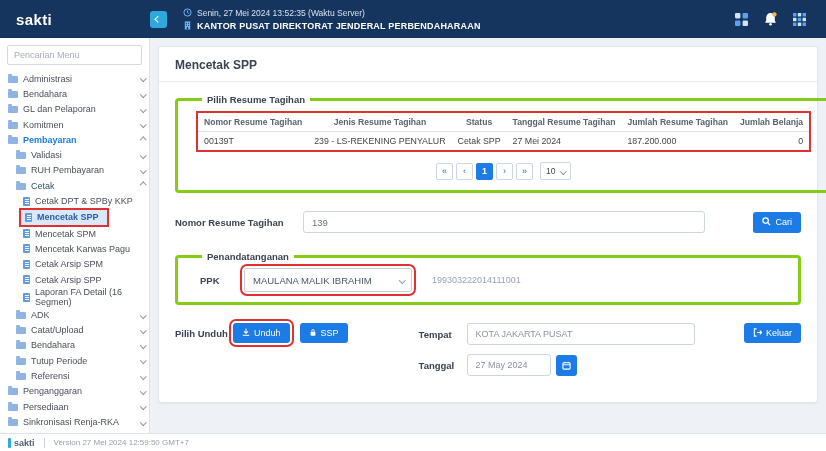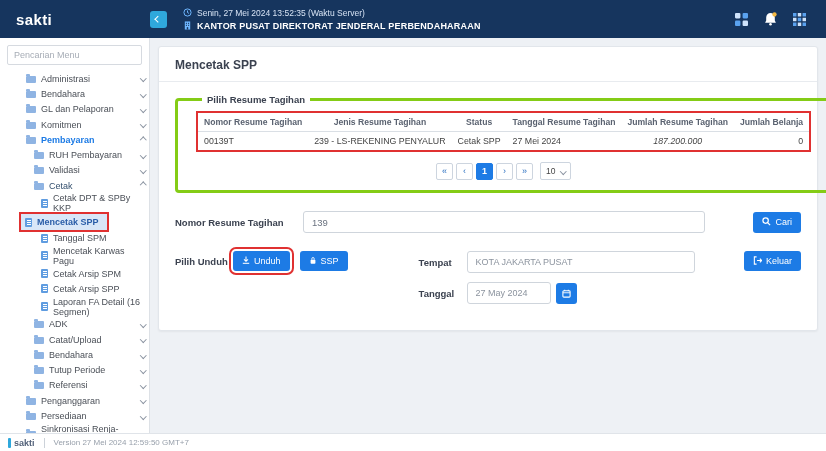--- a/index.html
+++ b/index.html
@@ -21,21 +21,21 @@
   .hi-time{color:#d7e3f4;font-size:8.5px;}
   .hi-office{color:#fff;font-size:9px;font-weight:bold;letter-spacing:.2px;}
   .header-icons{margin-left:auto;display:flex;align-items:center;gap:16px;padding-right:20px;}
   .hicon{display:flex;align-items:center;cursor:pointer;}
 
   
   .sidebar{position:absolute;top:38px;left:0;width:150px;bottom:18px;background:#fff;border-right:1px solid #dde1e6;overflow:hidden;z-index:2;}
   .search-box{margin:7px 7px 6px;}
   .search-box input{width:100%;height:20px;border:1px solid #d6dae0;border-radius:2px;font-size:9px;padding:0 6px;color:#555;font-family:inherit;}
   .search-box input::placeholder{color:#a7adb6;}
-  .menu-item{display:flex;align-items:center;gap:5px;min-height:15.3px;padding-right:4px;cursor:pointer;color:#4a4f57;font-size:9px;line-height:10px;margin-left:18px;}
+  .menu-item{display:flex;align-items:center;gap:5px;min-height:15.3px;padding-right:4px;cursor:pointer;color:#4a4f57;font-size:9px;line-height:10px;}
   .menu-item.lvl0{padding-left:8px;}
   .menu-item.lvl1{padding-left:16px;}
   .menu-item.lvl2{padding-left:23px;}
   .menu-item .mi-label{white-space:normal;}
   .menu-item.active{color:var(--accent);font-weight:bold;}
   .menu-item.bold{font-weight:normal;color:#34506e;align-items:center;}
   .menu-item.selected{margin:1px 0 1px 21px;padding:1px 8px 1px 4px;width:max-content;background:#d9e7f8;outline:2px solid var(--red);outline-offset:0;color:#2a5da8;font-weight:bold;}
   .chev{display:inline-block;width:4.5px;height:4.5px;border-right:1.3px solid #8a93a0;border-bottom:1.3px solid #8a93a0;flex:0 0 auto;}
   .chev.down{transform:rotate(45deg);}
   .chev.up{transform:rotate(-135deg);}
@@ -55,21 +55,21 @@
   fieldset.fs legend{font-size:9.5px;font-weight:bold;color:#3b4250;padding:0 5px;margin-left:6px;}
   .red-box{border:2px solid var(--red);}
   .red-outline{outline:2px solid var(--red);outline-offset:2px;}
   table{width:100%;border-collapse:collapse;font-size:8.8px;}
   th{font-weight:bold;color:#5a6270;padding:4px 6px;border-bottom:1px solid #dadfe5;text-align:center;font-size:8.6px;white-space:nowrap;}
   td{padding:4px 6px;color:#444;white-space:nowrap;}
   .c0{width:112px;text-align:left;} td.c0{text-align:left;}
   .c1{width:148px;} td.c1{text-align:left;}
   .c2{width:62px;} td.c2{text-align:left;}
   .c3{width:102px;} td.c3{text-align:left;}
-  .c4{width:112px;} td.c4{text-align:center;font-style:italic;}
+  .c4{width:112px;} td.c4{text-align:left;}
   .c5{width:66px;margin-left:24px;} td.c5{text-align:right;}
   .pagination{display:flex;justify-content:center;align-items:center;gap:3px;margin-top:10px;}
   .pg-btn{min-width:17px;height:17px;border:1px solid #cdd5df;background:#fff;border-radius:2px;color:#2a6fc0;font-size:9px;display:flex;align-items:center;justify-content:center;cursor:pointer;font-family:inherit;padding:0 3px;}
   .pg-btn.active{background:var(--accent);color:#fff;border-color:var(--accent);font-weight:bold;}
   .pg-size{height:18px;font-size:8.5px;border:1px solid #cdd5df;border-radius:2px;color:#444;padding:0 5px;display:flex;align-items:center;gap:5px;margin-left:4px;background:#fff;cursor:pointer;}
 
   .form-row{display:flex;align-items:center;}
   .lbl{font-weight:bold;color:#3b4250;font-size:9.5px;flex:0 0 auto;}
   .nomor-row{margin-top:18px;}
   .nomor-label{width:128px;}
@@ -196,44 +196,44 @@
           <span class="mi-label">Komitmen</span>
           <span class="chev down"></span>
         </div>
         <div class="menu-item lvl0 active">
           <span class="fold"></span>
           <span class="mi-label">Pembayaran</span>
           <span class="chev up"></span>
         </div>
         <div class="menu-item lvl1">
           <span class="fold"></span>
+          <span class="mi-label">Validasi</span>
+          <span class="chev down"></span>
+        </div>
+        <div class="menu-item lvl1">
+          <span class="fold"></span>
           <span class="mi-label">RUH Pembayaran</span>
-          <span class="chev down"></span>
-        </div>
-        <div class="menu-item lvl1">
-          <span class="fold"></span>
-          <span class="mi-label">Validasi</span>
           <span class="chev down"></span>
         </div>
         <div class="menu-item lvl1 bold">
           <span class="fold"></span>
           <span class="mi-label">Cetak</span>
           <span class="chev up"></span>
         </div>
         <div class="menu-item lvl2">
           <span class="doc"></span>
           <span class="mi-label">Cetak DPT &amp; SPBy KKP</span>
         </div>
         <div class="menu-item lvl2 selected">
           <span class="doc"></span>
           <span class="mi-label">Mencetak SPP</span>
         </div>
         <div class="menu-item lvl2">
           <span class="doc"></span>
-          <span class="mi-label">Tanggal SPM</span>
+          <span class="mi-label">Mencetak SPM</span>
         </div>
         <div class="menu-item lvl2">
           <span class="doc"></span>
           <span class="mi-label">Mencetak Karwas Pagu</span>
         </div>
         <div class="menu-item lvl2">
           <span class="doc"></span>
           <span class="mi-label">Cetak Arsip SPM</span>
         </div>
         <div class="menu-item lvl2">
@@ -338,20 +338,31 @@
             <span>
               <svg width="9" height="9" viewBox="0 0 10 10">
                   <circle cx="4" cy="4" r="3" fill="none" stroke="#fff" stroke-width="1.4"></circle>
                   <line x1="6.2" y1="6.2" x2="9" y2="9" stroke="#fff" stroke-width="1.4"></line>
                 </svg>
             </span>
             <span>Cari</span>
           </button>
         </div>
 
+        <fieldset class="fs pen-fs">
+          <legend>Penandatanganan</legend>
+          <div class="pen-row">
+            <span class="lbl ppk-label">PPK</span>
+            <div class="select red-outline">
+              <span>MAULANA MALIK IBRAHIM</span>
+              <span class="chev down"></span>
+            </div>
+            <span class="nip">199303222014111001</span>
+          </div>
+        </fieldset>
 
         <div class="form-row unduh-row">
           <span class="lbl unduh-label">Pilih Unduh</span>
           <button class="btn red-outline">
             <span>
               <svg width="8" height="9" viewBox="0 0 10 10">
                   <path d="M5 0v5M2.5 3.5L5 6l2.5-2.5" stroke="#fff" stroke-width="1.3" fill="none"></path>
                   <path d="M1 8.5h8" stroke="#fff" stroke-width="1.3"></path>
                 </svg>
             </span>

